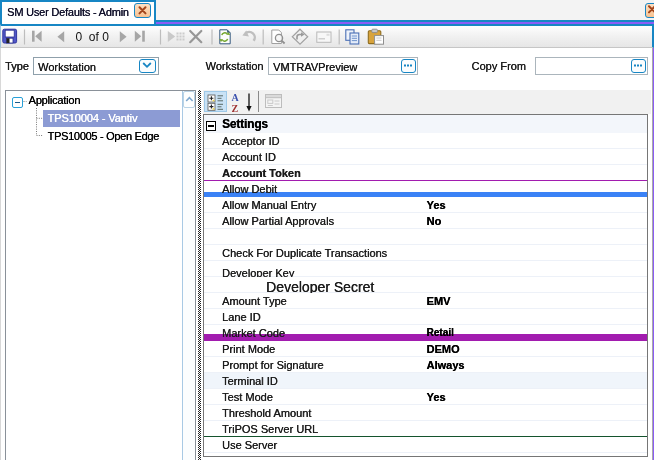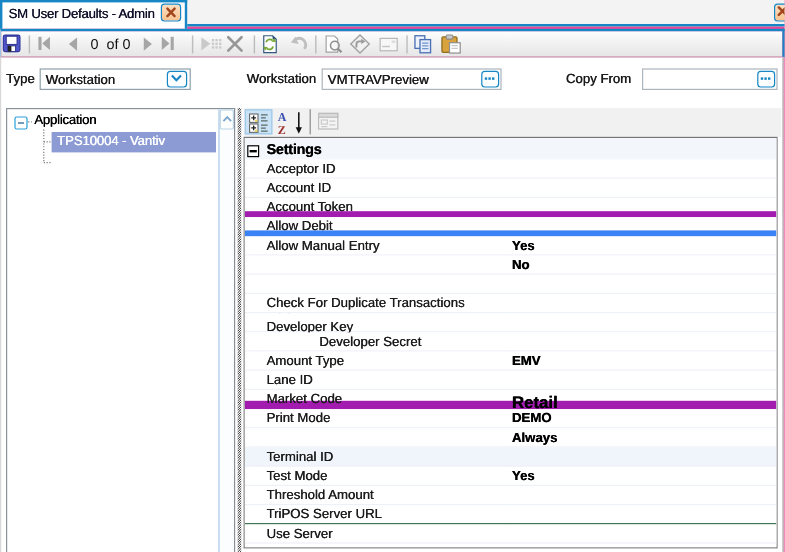--- a/index.html
+++ b/index.html
@@ -1,17 +1,17 @@
 <!DOCTYPE html>
 <html><head>
 <meta charset="utf-8">
 <style>
   * { margin:0; padding:0; box-sizing:border-box; }
   html,body { width:654px; height:460px; background:#fff; font-family:"Liberation Sans", sans-serif; overflow:hidden; }
-  #stage { position:relative; width:654px; height:460px; background:#ec4899; overflow:hidden; }
+  #stage { position:relative; width:654px; height:460px; background:#8b5cf6; overflow:hidden; }
   .abs { position:absolute; }
   .lbl { position:absolute; font-size:11px; color:#1a1a1a; white-space:nowrap; text-shadow:0.3px 0 0 currentColor; }
   #rows span { text-shadow:0.3px 0 0 currentColor; }
 </style>
 </head>
 <body>
 <div id="stage">
 
   <div class="abs" style="left:0;top:0;width:654px;height:21.5px;background:#f3f3f3;border-bottom:2px solid #1786c4;"></div>
 
@@ -168,20 +168,21 @@
   <div class="lbl" style="left:28.5px;top:94.4px;font-size:11px;letter-spacing:-0.2px;color:#000;">Application</div>
 
   <svg class="abs" style="left:0;top:88px;" width="200" height="60" viewBox="0 0 200 60">
     <path d="M23.5 13.5 h3" stroke="#7a7a7a" stroke-width="1" stroke-dasharray="1 1.3" fill="none"></path>
     <path d="M36.5 20 v27.5" stroke="#7a7a7a" stroke-width="1" stroke-dasharray="1 1.3" fill="none"></path>
     <path d="M36.5 30.3 h6.5" stroke="#7a7a7a" stroke-width="1" stroke-dasharray="1 1.3" fill="none"></path>
     <path d="M36.5 47.5 h6.5" stroke="#7a7a7a" stroke-width="1" stroke-dasharray="1 1.3" fill="none"></path>
   </svg>
   <div class="abs" style="left:43px;top:109.8px;width:137px;height:17px;background:#8c9bd4;"></div>
   <div class="lbl" style="left:47.5px;top:112.3px;font-size:11px;letter-spacing:-0.1px;color:#fff;">TPS10004 - Vantiv</div>
+  <div class="lbl" style="left:47.5px;top:129.5px;font-size:11px;letter-spacing:-0.3px;color:#000;">TPS10005 - Open Edge</div>
 
   <div class="abs" style="left:197.5px;top:89.5px;width:3px;height:370.5px;background-image:linear-gradient(45deg,#222 25%,transparent 25%,transparent 75%,#222 75%),linear-gradient(45deg,#222 25%,transparent 25%,transparent 75%,#222 75%);background-size:2px 2px;background-position:0 0,1px 1px;background-color:#fff;"></div>
 
   <div class="abs" style="left:202.5px;top:89.5px;width:448.5px;height:24px;background:#f1f1f1;"></div>
   <div class="abs" style="left:204px;top:91.3px;width:22.5px;height:21.2px;background:#c9e2f6;border:1px solid #9fc9e8;"></div>
   <svg class="abs" style="left:204px;top:91.3px;" width="23" height="22" viewBox="0 0 23 22">
 
     <g>
       <rect x="4" y="4" width="7" height="7" fill="#fff" stroke="#666" stroke-width="0.9"></rect>
       <path d="M8.6 8.8 h1.8 v1.6 h-1.8 z" fill="#e8d44c"></path>
@@ -221,61 +222,63 @@
 
     <div class="abs" style="left:218.5px;top:18px;width:1px;height:320px;background:#e8eef8;"></div>
 
     <div id="rows" class="abs" style="left:0;top:18.5px;width:442.5px;">
       <div style="position:absolute;left:0;top:0px;width:442.5px;height:16px;background:#fff;border-bottom:1px solid #edf1f8;">
           <span style="position:absolute;left:18px;top:2px;font-size:11px;color:#1c1c1c;white-space:nowrap;">Acceptor ID</span>
         </div>
       <div style="position:absolute;left:0;top:16px;width:442.5px;height:16px;background:#fff;border-bottom:1px solid #edf1f8;">
           <span style="position:absolute;left:18px;top:2px;font-size:11px;color:#1c1c1c;white-space:nowrap;">Account ID</span>
         </div>
-      <div style="position:absolute;left:0;top:32px;width:442.5px;height:16px;background:#fff;border-bottom:5px solid #a21caf;">
+      <div style="position:absolute;left:0;top:32px;width:442.5px;height:16px;background:#fff;border-bottom:1px solid #a21caf;font-weight:bold;">
           <span style="position:absolute;left:18px;top:2px;font-size:11px;color:#1c1c1c;white-space:nowrap;">Account Token</span>
         </div>
       <div style="position:absolute;left:0;top:48px;width:442.5px;height:16px;background:#fff;border-bottom:5px solid #3b82f6;">
           <span style="position:absolute;left:18px;top:2px;font-size:11px;color:#1c1c1c;white-space:nowrap;">Allow Debit</span>
         </div>
       <div style="position:absolute;left:0;top:64px;width:442.5px;height:16px;background:#fff;border-bottom:1px solid #edf1f8;">
           <span style="position:absolute;left:18px;top:2px;font-size:11px;color:#1c1c1c;white-space:nowrap;">Allow Manual Entry</span>
           <span style="position:absolute;left:222.5px;top:2px;font-size:11px;font-weight:bold;color:#000;white-space:nowrap;">Yes</span>
         </div>
       <div style="position:absolute;left:0;top:80px;width:442.5px;height:16px;background:#fff;border-bottom:1px solid #edf1f8;">
+          <span style="position:absolute;left:18px;top:2px;font-size:11px;color:#1c1c1c;white-space:nowrap;">Allow Partial Approvals</span>
           <span style="position:absolute;left:222.5px;top:2px;font-size:11px;font-weight:bold;color:#000;white-space:nowrap;">No</span>
         </div>
       <div style="position:absolute;left:0;top:96px;width:442.5px;height:16px;background:#fff;border-bottom:1px solid #edf1f8;">
           <span style="position:absolute;left:18px;top:16px;font-size:14px;color:#1c1c1c;white-space:nowrap;">Application ID</span>
         </div>
       <div style="position:absolute;left:0;top:112px;width:442.5px;height:16px;background:#fff;border-bottom:1px solid #edf1f8;">
           <span style="position:absolute;left:18px;top:2px;font-size:11px;color:#1c1c1c;white-space:nowrap;">Check For Duplicate Transactions</span>
         </div>
       <div style="position:absolute;left:0;top:128px;width:442.5px;height:16px;background:#fff;border-bottom:1px solid #edf1f8;">
           <span style="position:absolute;left:18px;top:6px;font-size:11px;color:#1c1c1c;white-space:nowrap;">Developer Key</span>
         </div>
       <div style="position:absolute;left:0;top:144px;width:442.5px;height:16px;background:#fff;border-bottom:1px solid #edf1f8;">
-          <span style="position:absolute;left:18px;top:2px;font-size:11px;color:#1c1c1c;white-space:nowrap;padding-left:44px;">Developer Secret</span>
+          <span style="position:absolute;left:18px;top:2px;font-size:14px;color:#1c1c1c;white-space:nowrap;padding-left:44px;">Developer Secret</span>
         </div>
       <div style="position:absolute;left:0;top:160px;width:442.5px;height:16px;background:#fff;border-bottom:1px solid #edf1f8;">
           <span style="position:absolute;left:18px;top:2px;font-size:11px;color:#1c1c1c;white-space:nowrap;">Amount Type</span>
           <span style="position:absolute;left:222.5px;top:2px;font-size:11px;font-weight:bold;color:#000;white-space:nowrap;">EMV</span>
         </div>
       <div style="position:absolute;left:0;top:176px;width:442.5px;height:16px;background:#fff;border-bottom:1px solid #edf1f8;">
           <span style="position:absolute;left:18px;top:2px;font-size:11px;color:#1c1c1c;white-space:nowrap;">Lane ID</span>
         </div>
       <div style="position:absolute;left:0;top:192px;width:442.5px;height:16px;background:#fff;border-bottom:7px solid #a21caf;">
           <span style="position:absolute;left:18px;top:2px;font-size:11px;color:#1c1c1c;white-space:nowrap;">Market Code</span>
-          <span style="position:absolute;left:222.5px;top:2px;font-size:14px;font-weight:bold;color:#000;white-space:nowrap;">Retail</span>
+          <span style="position:absolute;left:222.5px;top:2px;font-size:10px;font-weight:bold;color:#000;white-space:nowrap;">Retail</span>
         </div>
       <div style="position:absolute;left:0;top:208px;width:442.5px;height:16px;background:#fff;border-bottom:1px solid #edf1f8;">
           <span style="position:absolute;left:18px;top:2px;font-size:11px;color:#1c1c1c;white-space:nowrap;">Print Mode</span>
           <span style="position:absolute;left:222.5px;top:2px;font-size:11px;font-weight:bold;color:#000;white-space:nowrap;">DEMO</span>
         </div>
       <div style="position:absolute;left:0;top:224px;width:442.5px;height:16px;background:#fff;border-bottom:1px solid #edf1f8;">
+          <span style="position:absolute;left:18px;top:2px;font-size:11px;color:#1c1c1c;white-space:nowrap;">Prompt for Signature</span>
           <span style="position:absolute;left:222.5px;top:2px;font-size:11px;font-weight:bold;color:#000;white-space:nowrap;">Always</span>
         </div>
       <div style="position:absolute;left:0;top:240px;width:442.5px;height:16px;background:#f0f5fb;border-bottom:1px solid #edf1f8;">
           <span style="position:absolute;left:18px;top:2px;font-size:11px;color:#1c1c1c;white-space:nowrap;">Terminal ID</span>
         </div>
       <div style="position:absolute;left:0;top:256px;width:442.5px;height:16px;background:#fff;border-bottom:1px solid #edf1f8;">
           <span style="position:absolute;left:18px;top:2px;font-size:11px;color:#1c1c1c;white-space:nowrap;">Test Mode</span>
           <span style="position:absolute;left:222.5px;top:2px;font-size:11px;font-weight:bold;color:#000;white-space:nowrap;">Yes</span>
         </div>
       <div style="position:absolute;left:0;top:272px;width:442.5px;height:16px;background:#fff;border-bottom:1px solid #edf1f8;">

